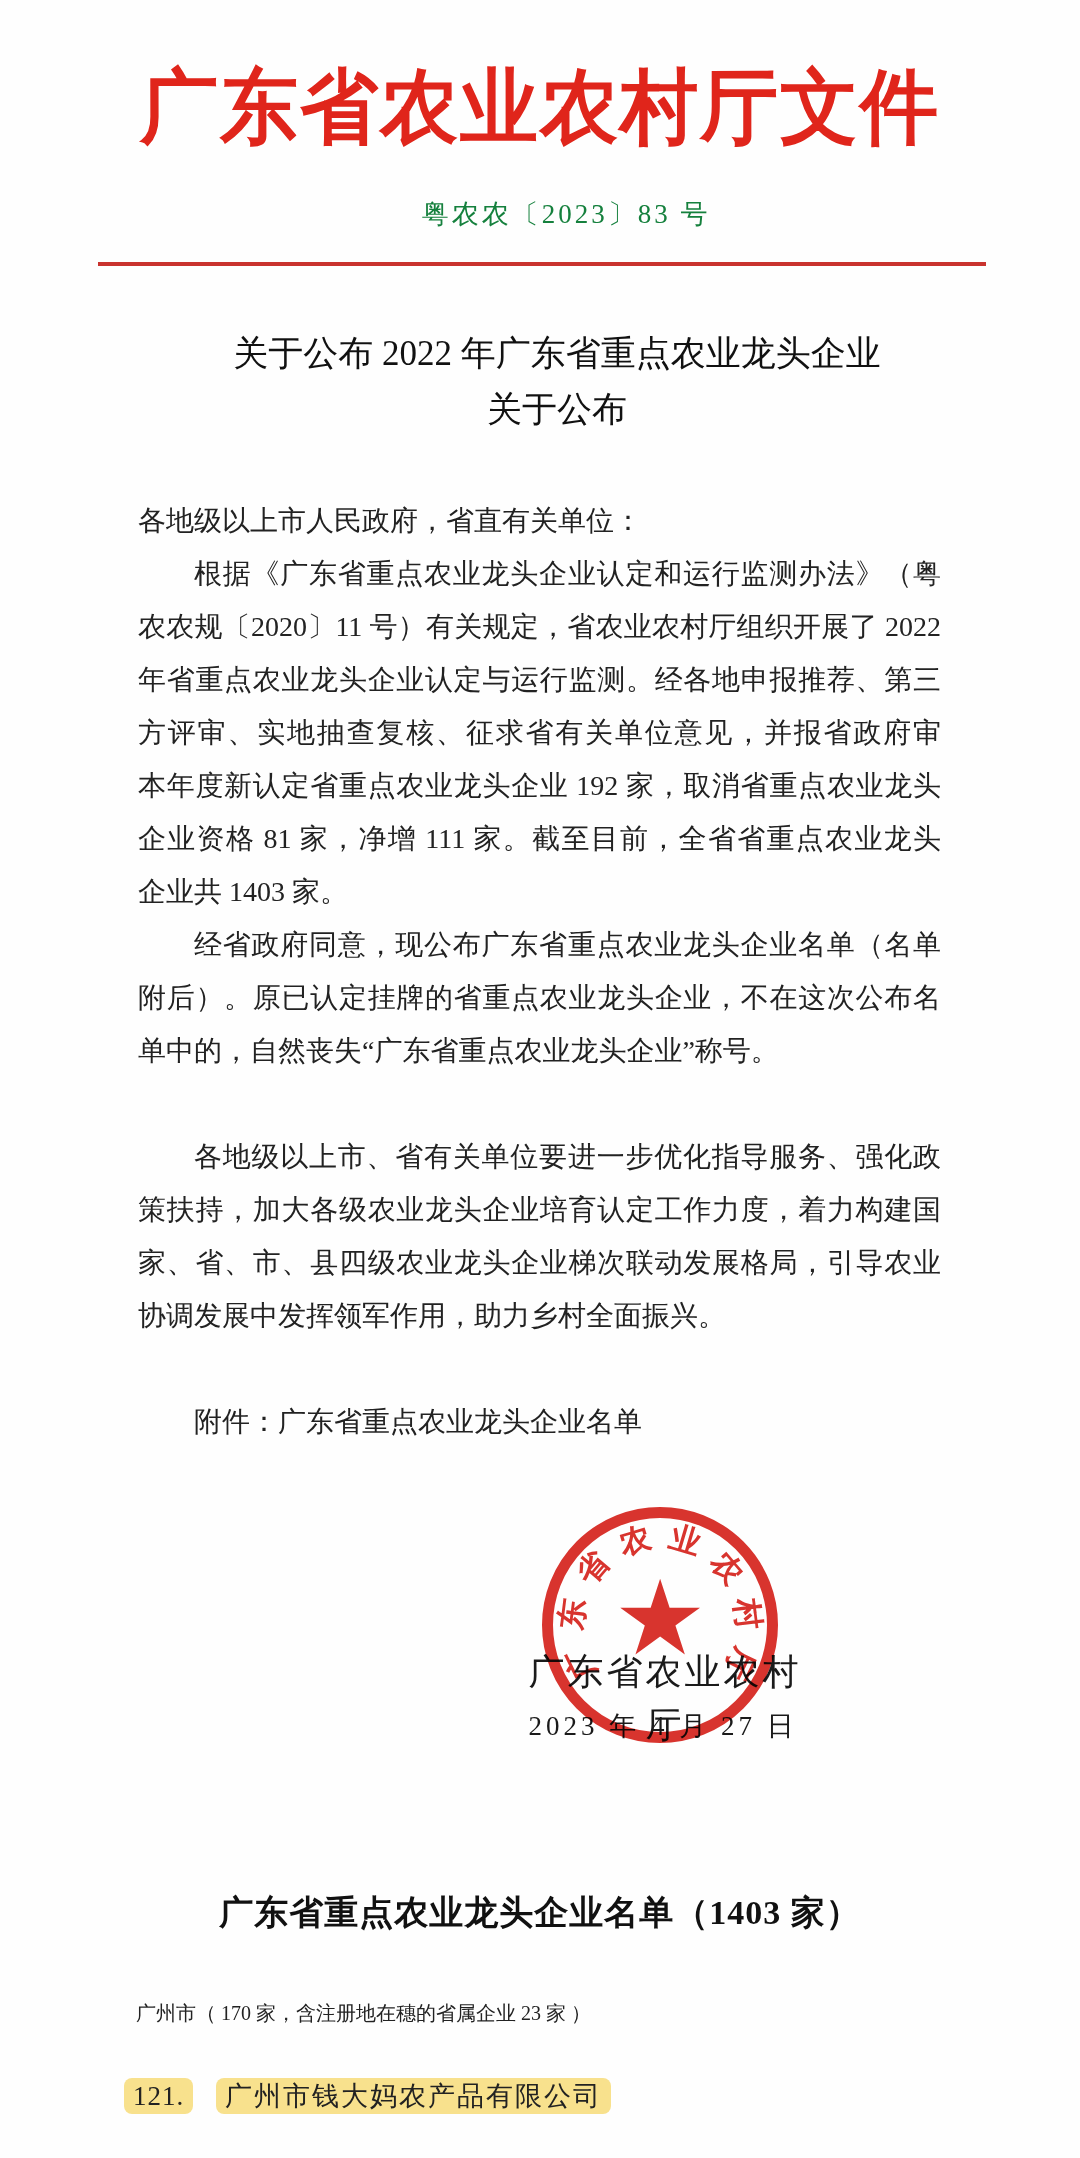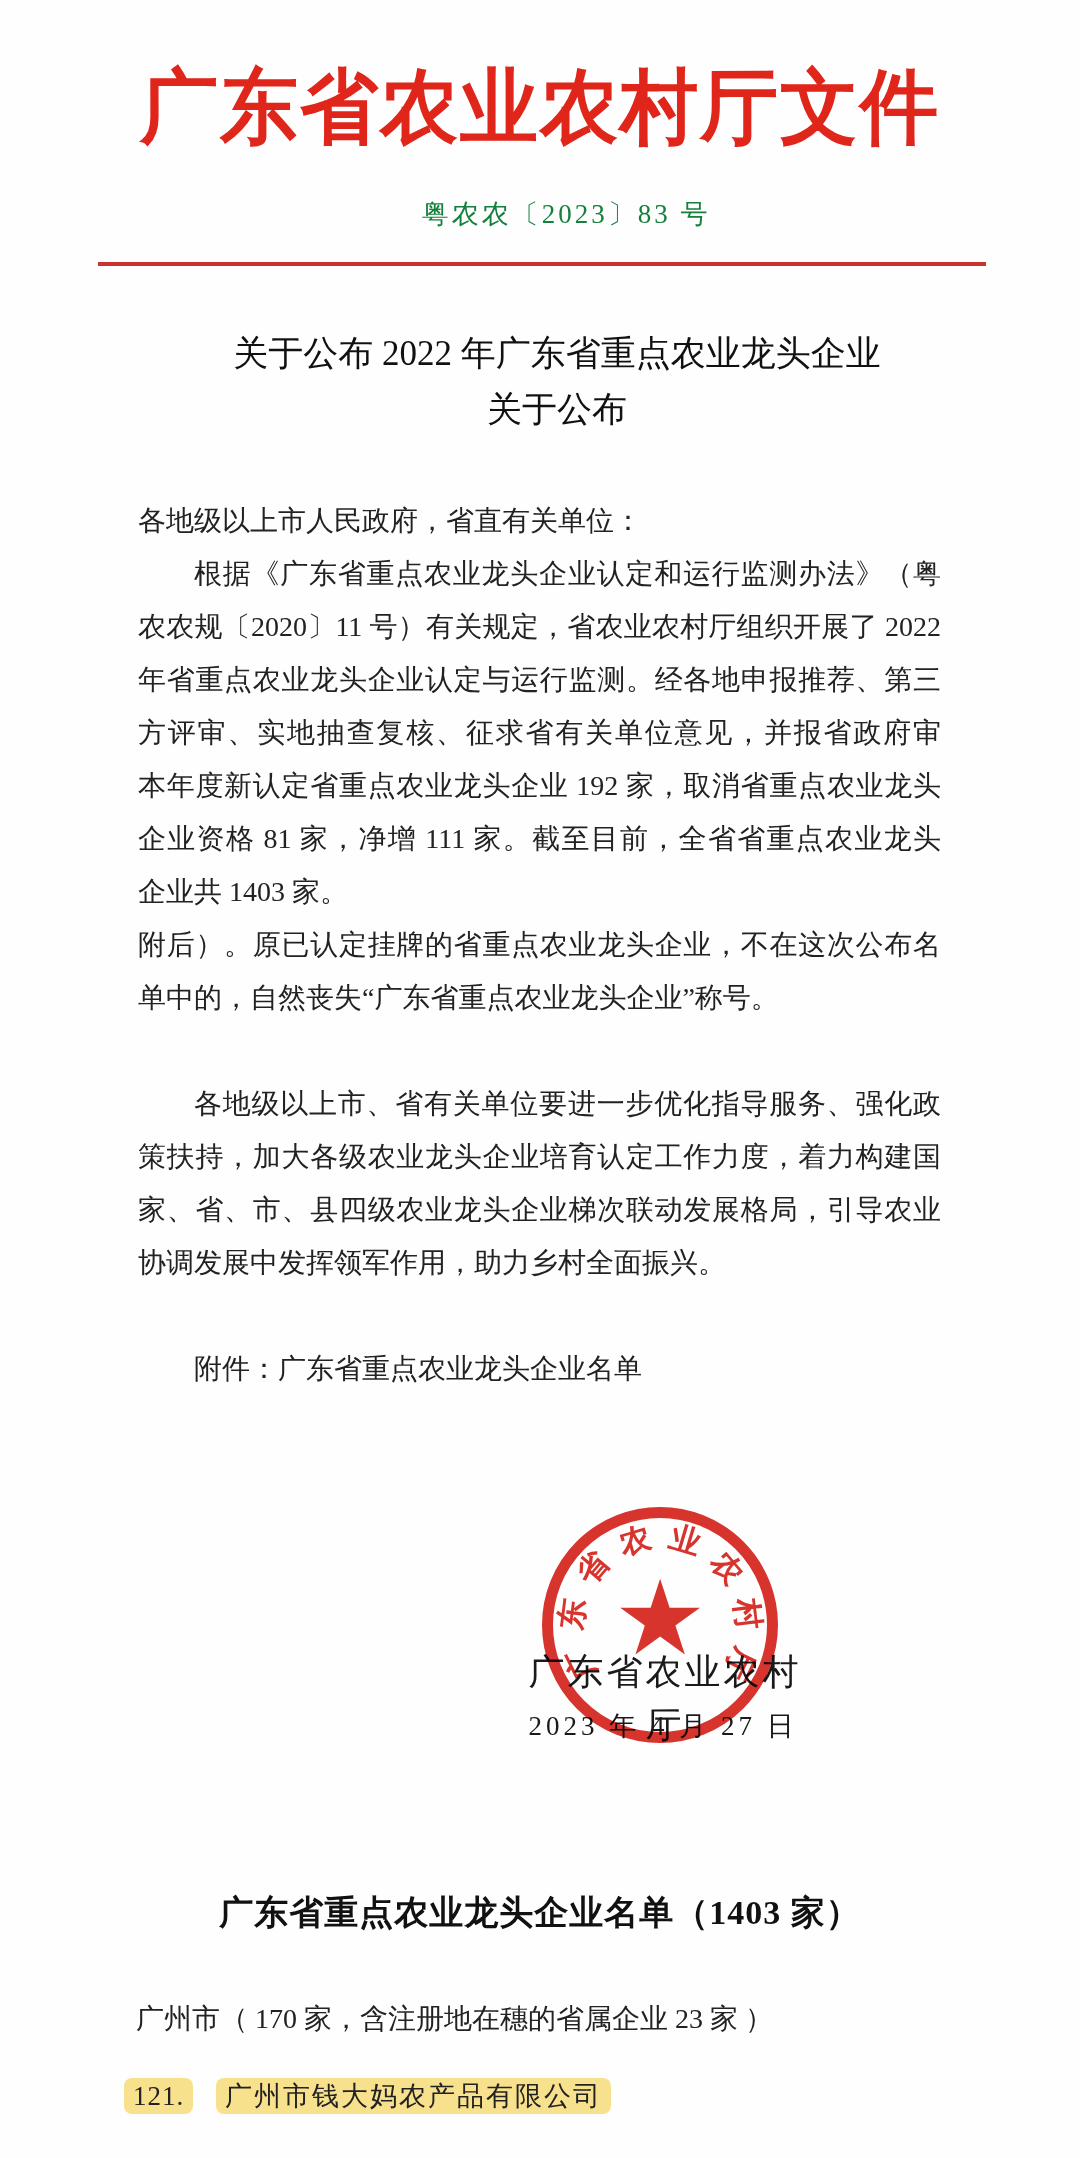--- a/index.html
+++ b/index.html
@@ -65,21 +65,21 @@
     position:absolute;left:50%;top:50%;
     color:#d6221c;font-size:31px;font-weight:bold;
     font-family:"Liberation Serif","DejaVu Serif",serif;
   }
   
   .list-title{
     position:absolute;top:1890px;left:0;width:100%;
     text-align:center;font-weight:bold;font-size:34px;color:#111;letter-spacing:1px;
   }
   .city-line{
-    position:absolute;top:2000px;left:136px;font-size:28px;color:#222;
+    position:absolute;top:2000px;left:136px;font-size:20px;color:#222;
   }
   .entry-line{
     position:absolute;top:2078px;left:124px;font-size:27px;color:#222;
   }
   .hl{
     background:#f8e18d;border-radius:8px;padding:3px 9px;
   }
   .hl.num{margin-right:16px;letter-spacing:1px;}
   .hl.name{letter-spacing:2px;}
 </style>
@@ -101,20 +101,21 @@
 
   <div class="body-block" id="body-block">
       <div class="body-line">各地级以上市人民政府，省直有关单位：</div>
       <div class="body-line indent justify">根据《广东省重点农业龙头企业认定和运行监测办法》（粤</div>
       <div class="body-line justify">农农规〔2020〕11 号）有关规定，省农业农村厅组织开展了 2022</div>
       <div class="body-line justify">年省重点农业龙头企业认定与运行监测。经各地申报推荐、第三</div>
       <div class="body-line justify">方评审、实地抽查复核、征求省有关单位意见，并报省政府审定，</div>
       <div class="body-line justify">本年度新认定省重点农业龙头企业 192 家，取消省重点农业龙头</div>
       <div class="body-line justify">企业资格 81 家，净增 111 家。截至目前，全省省重点农业龙头</div>
       <div class="body-line">企业共 1403 家。</div>
+      <div class="body-line indent justify">经省政府同意，现公布广东省重点农业龙头企业名单（名单</div>
       <div class="body-line justify">附后）。原已认定挂牌的省重点农业龙头企业，不在这次公布名</div>
       <div class="body-line">单中的，自然丧失“广东省重点农业龙头企业”称号。</div>
       <div class="body-line spacer"></div>
       <div class="body-line indent justify">各地级以上市、省有关单位要进一步优化指导服务、强化政</div>
       <div class="body-line justify">策扶持，加大各级农业龙头企业培育认定工作力度，着力构建国</div>
       <div class="body-line justify">家、省、市、县四级农业龙头企业梯次联动发展格局，引导农业</div>
       <div class="body-line">协调发展中发挥领军作用，助力乡村全面振兴。</div>
       <div class="body-line spacer"></div>
       <div class="body-line indent">附件：广东省重点农业龙头企业名单</div>
     </div>

